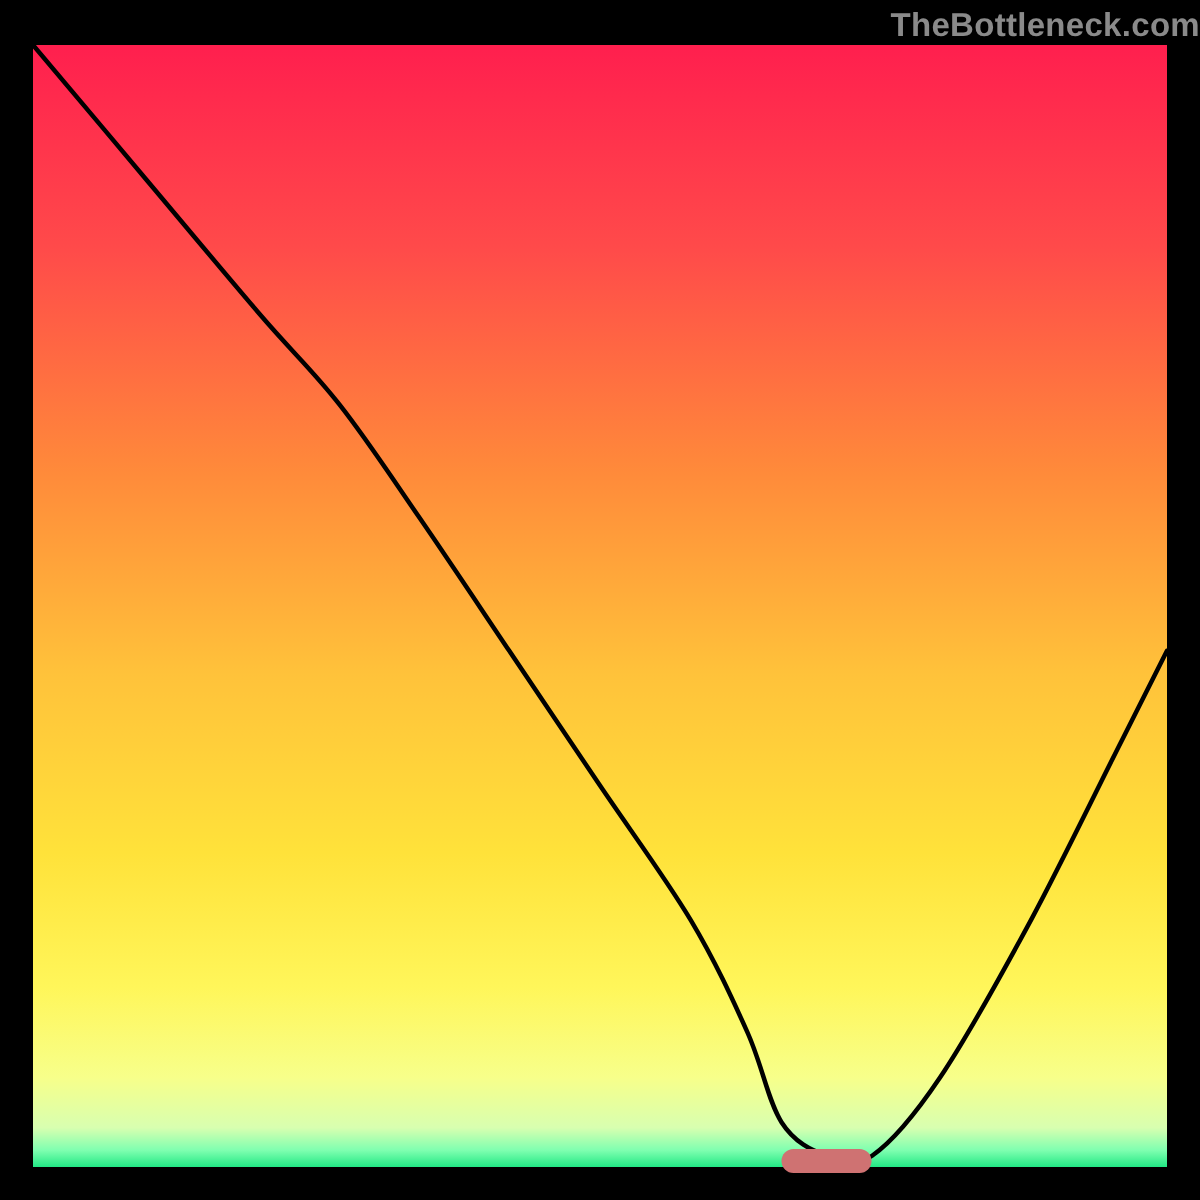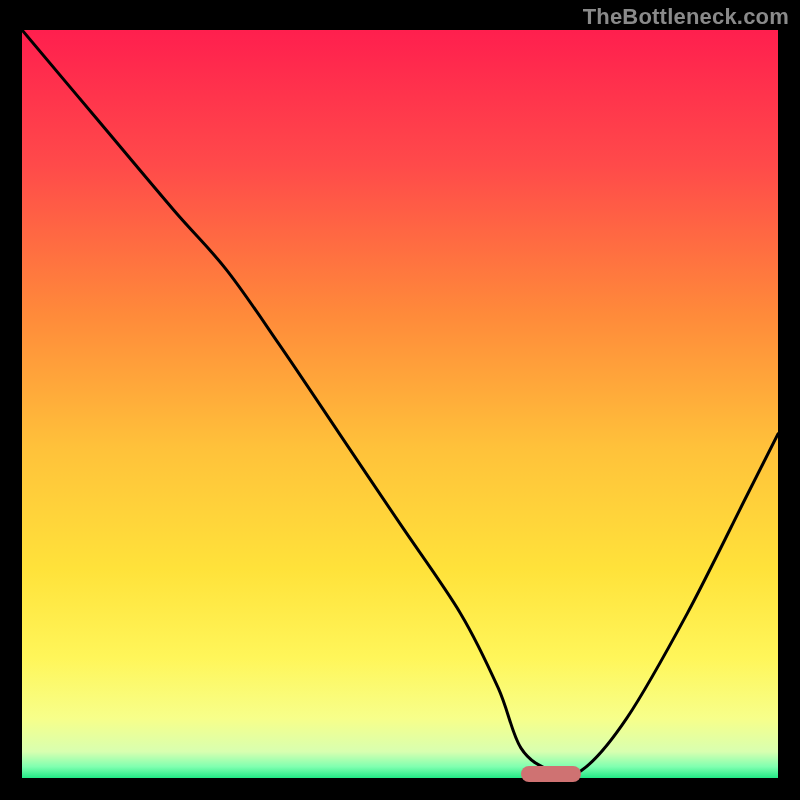--- a/index.html
+++ b/index.html
@@ -1,21 +1,21 @@
 <!DOCTYPE html>
 <html><head>
 <meta charset="utf-8">
 <style>
   * { margin: 0; padding: 0; box-sizing: border-box; }
   html, body { width: 800px; height: 800px; overflow: hidden; }
   body { background: #000; position: relative; font-family: Arial, Helvetica, sans-serif; }
   .watermark {
     position: absolute;
     top: 4px;
-    right: 11px;
+    right: 0;
     font-size: 22px;
     font-weight: 600;
     color: #8a8a8a;
     letter-spacing: 0.2px;
     z-index: 5;
   }
   .plot-frame {
     position: absolute;
     left: 20px;
     top: 28px;

